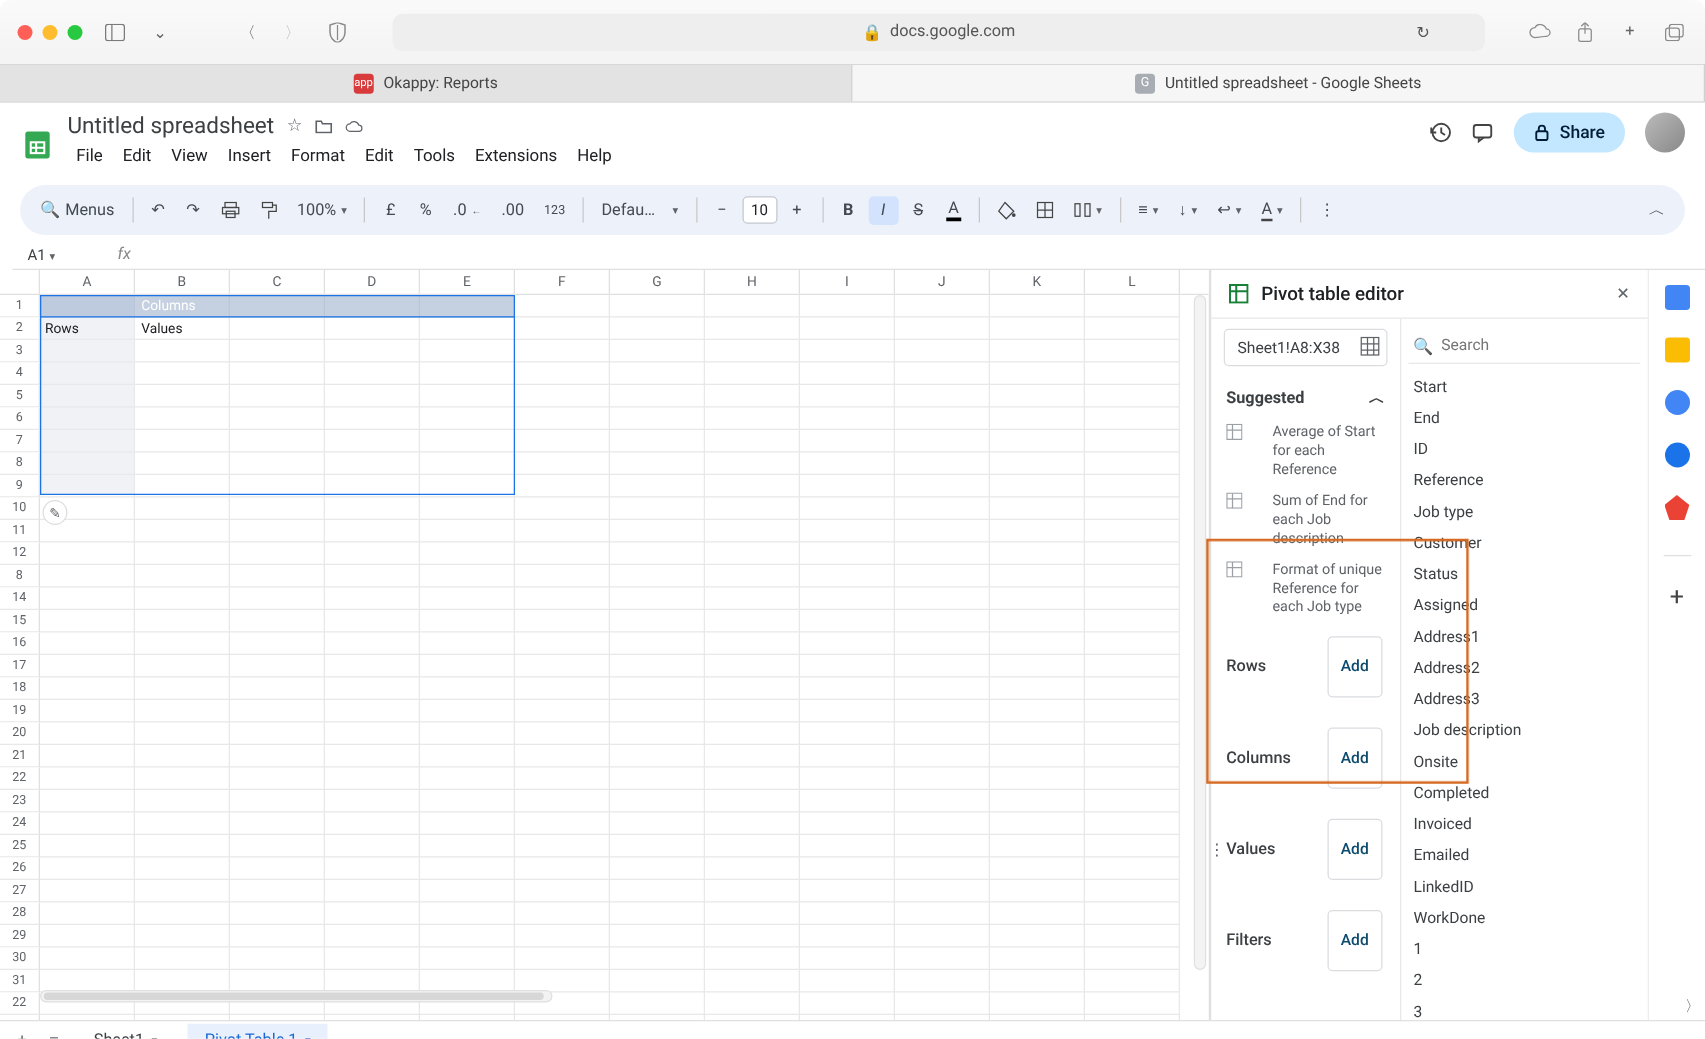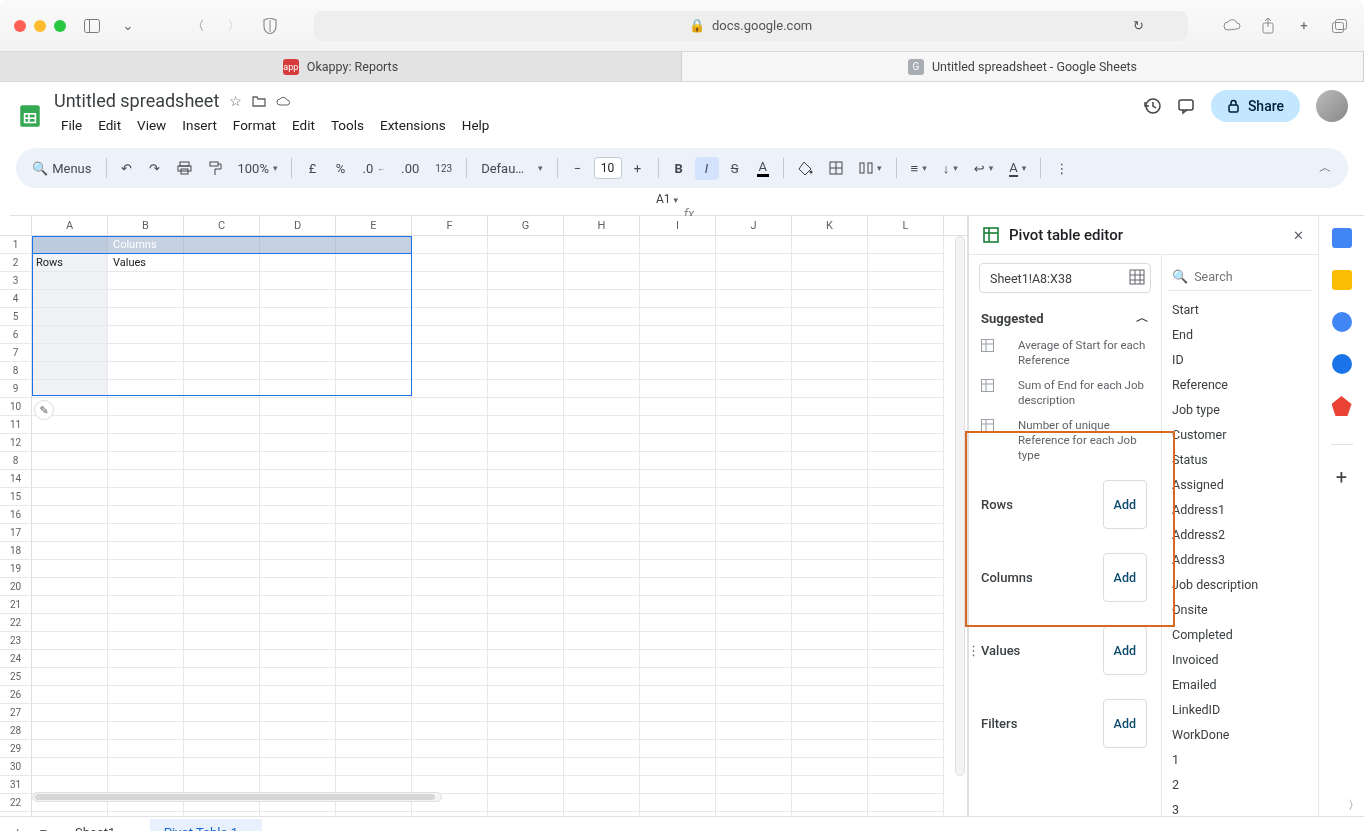--- a/index.html
+++ b/index.html
@@ -39,21 +39,21 @@
 
 
 .toolbar { height:40px; margin:6px 16px 4px 16px; background:#edf2fa; border-radius:24px; display:flex; align-items:center; padding:0 10px; gap:4px;}
 .tbitem { padding:4px 6px; color:#444a52; font-size:13px; display:flex; align-items:center; gap:4px; border-radius:4px;}
 .tbitem.icon-only{min-width:24px;justify-content:center;}
 .tbdiv{width:1px;height:20px;background:#c7c7c7;margin:0 4px;}
 .fontsize-box{width:28px;height:22px;border:1px solid #c2c8d0;border-radius:4px;text-align:center;font-size:12px;line-height:20px;background:#fff;}
 .italic-active{background:#d3e3fd;border-radius:4px;}
 
 
-.fxbar { height:24px; display:flex; align-items:center; padding:0 16px 0 6px; margin-left:10px; border-bottom:1px solid #e0e0e0;flex-direction:column;}
+.fxbar { height:24px; display:flex; align-items:center; padding:0 16px 0 6px; margin-left:10px; border-bottom:1px solid #e0e0e0;}
 .namebox{width:64px;font-size:12px;color:#3c4043;padding-left:6px;}
 .fx{font-style:italic;color:#888;margin-left:14px;font-size:13px;}
 
 
 .main { display:flex; height:600px; position:relative; }
 .sheet-area { flex:1; overflow:hidden; position:relative; border-right:1px solid #e0e0e0;}
 .colheaders { display:flex; margin-left:32px; height:20px; background:#fff; border-bottom:1px solid #e0e0e0;}
 .colh { width:76px; text-align:center; font-size:11px; color:#5f6368; border-right:1px solid #e0e0e0; line-height:20px;}
 .grid { display:flex; }
 .rownums { width:32px; }
@@ -71,21 +71,21 @@
 .hscroll::after{content:'';position:absolute;left:2px;top:1px;width:400px;height:6px;background:#d7d7d7;border-radius:4px;}
 .vscroll{position:absolute;right:2px;top:20px;width:10px;height:540px;background:#f3f3f3;border:1px solid #e0e0e0;border-radius:5px;}
 
 
 .pivot-panel { width:350px; border-left:1px solid #e0e0e0; display:flex; flex-direction:column; background:#fff;}
 .pp-header { display:flex; align-items:center; padding:10px 14px; gap:10px; border-bottom:1px solid #e8e8e8;}
 .pp-header .ico{color:#188038;font-size:16px;}
 .pp-title{font-size:15px;font-weight:500;flex:1;}
 .pp-close{color:#5f6368;cursor:default;}
 .pp-body{display:flex;flex:1;overflow:hidden;}
-.pp-left{width:193px;border-right:1px solid #e8e8e8;padding:8px 10px;overflow-y:auto;}
+.pp-left{width:152px;border-right:1px solid #e8e8e8;padding:8px 10px;overflow-y:auto;}
 .pp-right{flex:1;padding:8px 6px;overflow-y:auto;}
 .range-input{width:100%;height:30px;border:1px solid #dadce0;border-radius:4px;padding:0 28px 0 10px;font-size:12.5px;color:#3c4043;background:#fff;position:relative;}
 .range-wrap{position:relative;margin-bottom:10px;}
 .range-wrap .grid-ico{position:absolute;right:6px;top:6px;color:#5f6368;}
 .section-head{display:flex;align-items:center;justify-content:space-between;font-size:13px;font-weight:700;color:#3c4043;padding:6px 2px;}
 .suggest-item{display:flex;gap:24px;font-size:11.5px;color:#5f6368;padding:5px 2px;line-height:1.3;}
 .suggest-item .sico{color:#9aa0a6;flex-shrink:0;margin-top:1px;}
 .pv-section{display:flex;align-items:center;justify-content:space-between;padding:12px 4px 12px 2px;}
 .pv-section .lab{font-size:13px;font-weight:500;color:#3c4043;}
 .add-btn{border:1px solid #dadce0;border-radius:4px;padding:16px 10px;font-size:12.5px;color:#0c4a6e;font-weight:500;background:#fff;}
@@ -911,21 +911,21 @@
               <span>Sum of End for each Job description</span>
             </div>
             <div class="suggest-item">
               <span class="sico">
                 <svg width="13" height="13" viewBox="0 0 13 13">
                   <rect x="0.5" y="0.5" width="12" height="12" fill="none" stroke="#9aa0a6"></rect>
                   <line x1="0.5" y1="5" x2="12.5" y2="5" stroke="#9aa0a6"></line>
                   <line x1="5" y1="0.5" x2="5" y2="12.5" stroke="#9aa0a6"></line>
                 </svg>
               </span>
-              <span>Number of unique Reference for each Job type</span>
+              <span>Format of unique Reference for each Job type</span>
             </div>
           </div>
         <div style="position:relative">
           <div class="pv-section">
             <span class="lab">Rows</span>
             <span class="add-btn">Add</span>
           </div>
           <div class="pv-section">
             <span class="lab">Columns</span>
             <span class="add-btn">Add</span>

